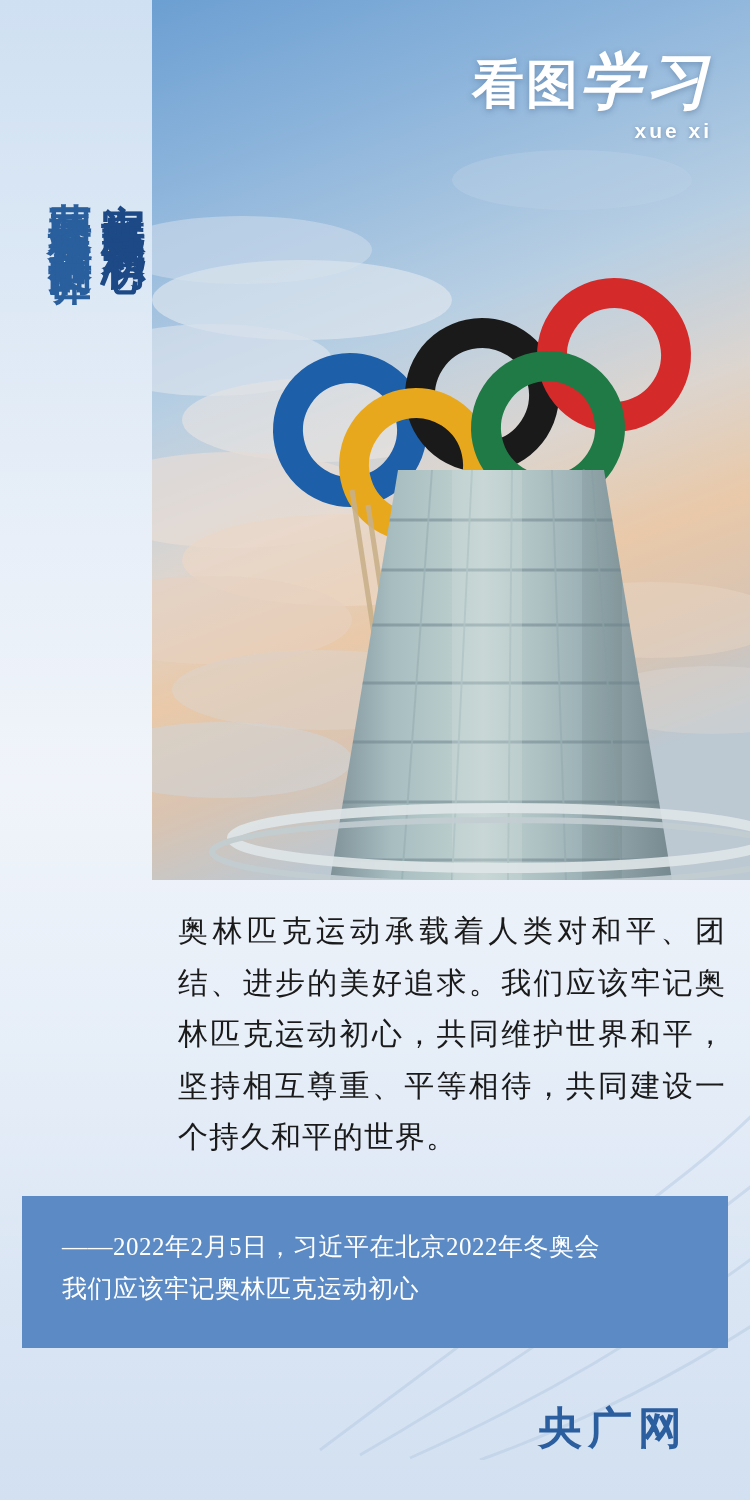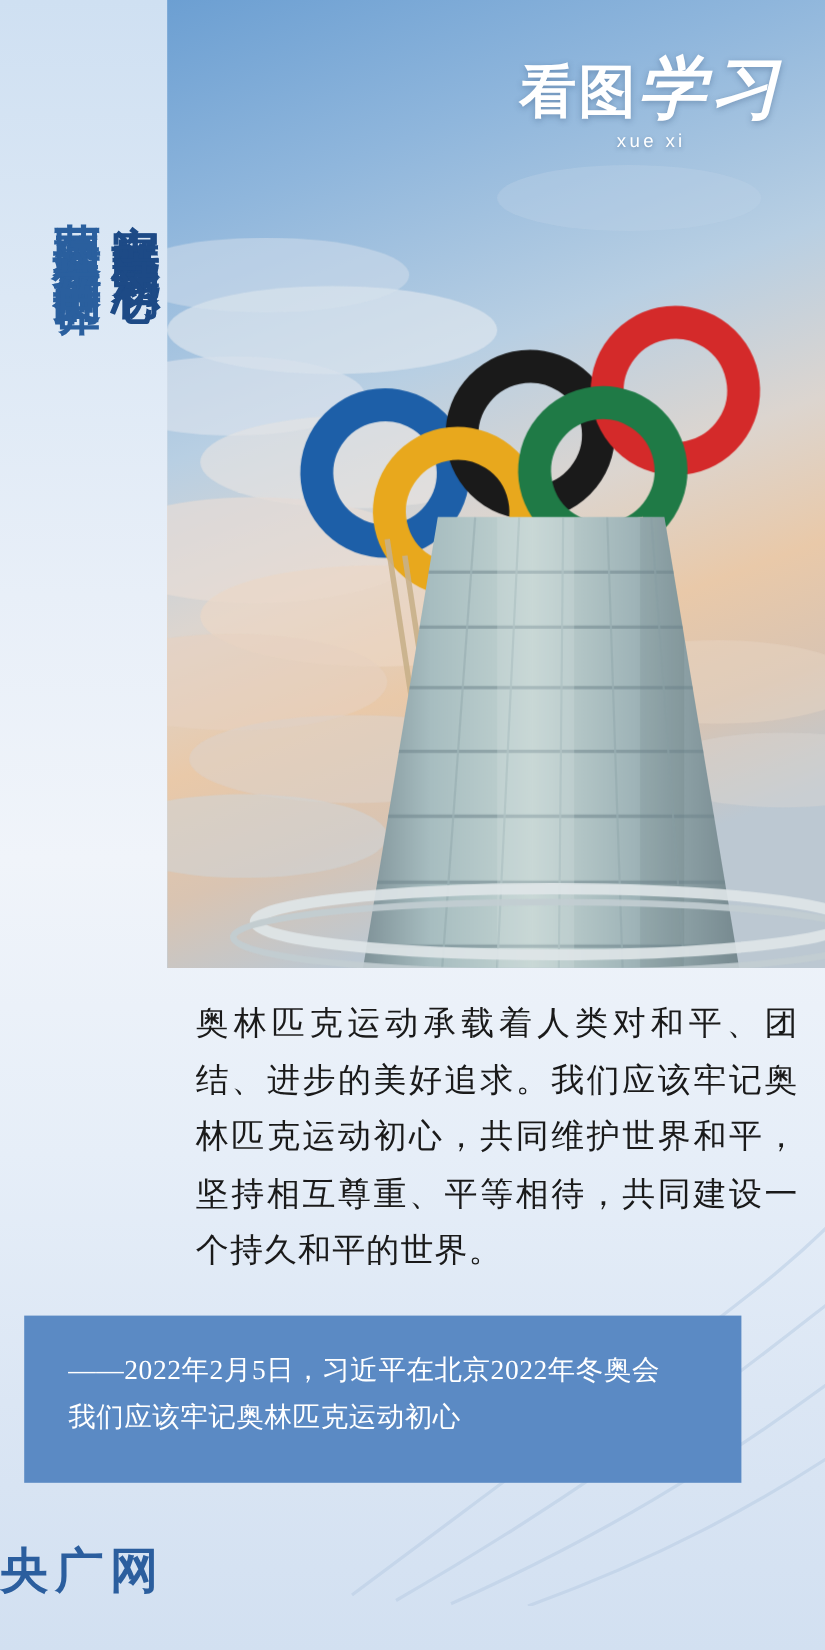--- a/index.html
+++ b/index.html
@@ -55,26 +55,25 @@
     text-align: right;
   }
   .logo-main .script {
     font-family: "Liberation Serif", serif;
     font-style: italic;
     font-size: 62px;
     letter-spacing: 4px;
   }
   .logo-pinyin {
     margin-top: 8px;
-    font-size: 17px;
-    font-weight: normal;
+    font-size: 21px;
+    font-weight: bold;
     letter-spacing: 3px;
     color: #ffffff;
     text-shadow: 0 1px 4px rgba(40,70,110,0.4);
-    text-align: center;
   }
 
   
   .photo {
     position: absolute;
     left: 152px;
     top: 0;
     width: 598px;
     height: 880px;
     overflow: hidden;
@@ -128,41 +127,41 @@
     color: #1a1a1a;
     text-align: justify;
     letter-spacing: 1px;
   }
 
   
   .source-band {
     position: absolute;
     left: 22px;
     top: 1196px;
-    width: 652px;
+    width: 706px;
     height: 152px;
     background: #5b8ac4;
     box-sizing: border-box;
     padding: 30px 40px 0 40px;
   }
   .source-text {
     font-family: "Liberation Serif", serif;
     color: #ffffff;
     font-size: 25px;
     line-height: 1.66;
     letter-spacing: 0.5px;
   }
 
   
   .footer {
     position: absolute;
     left: 0;
     bottom: 42px;
     width: 688px;
-    text-align: left;
+    text-align: right;
   }
   .footer-logo {
     display: inline-block;
     font-family: "Liberation Serif", serif;
     font-weight: bold;
     font-size: 44px;
     letter-spacing: 6px;
     color: #2b5e9e;
   }
 </style>

